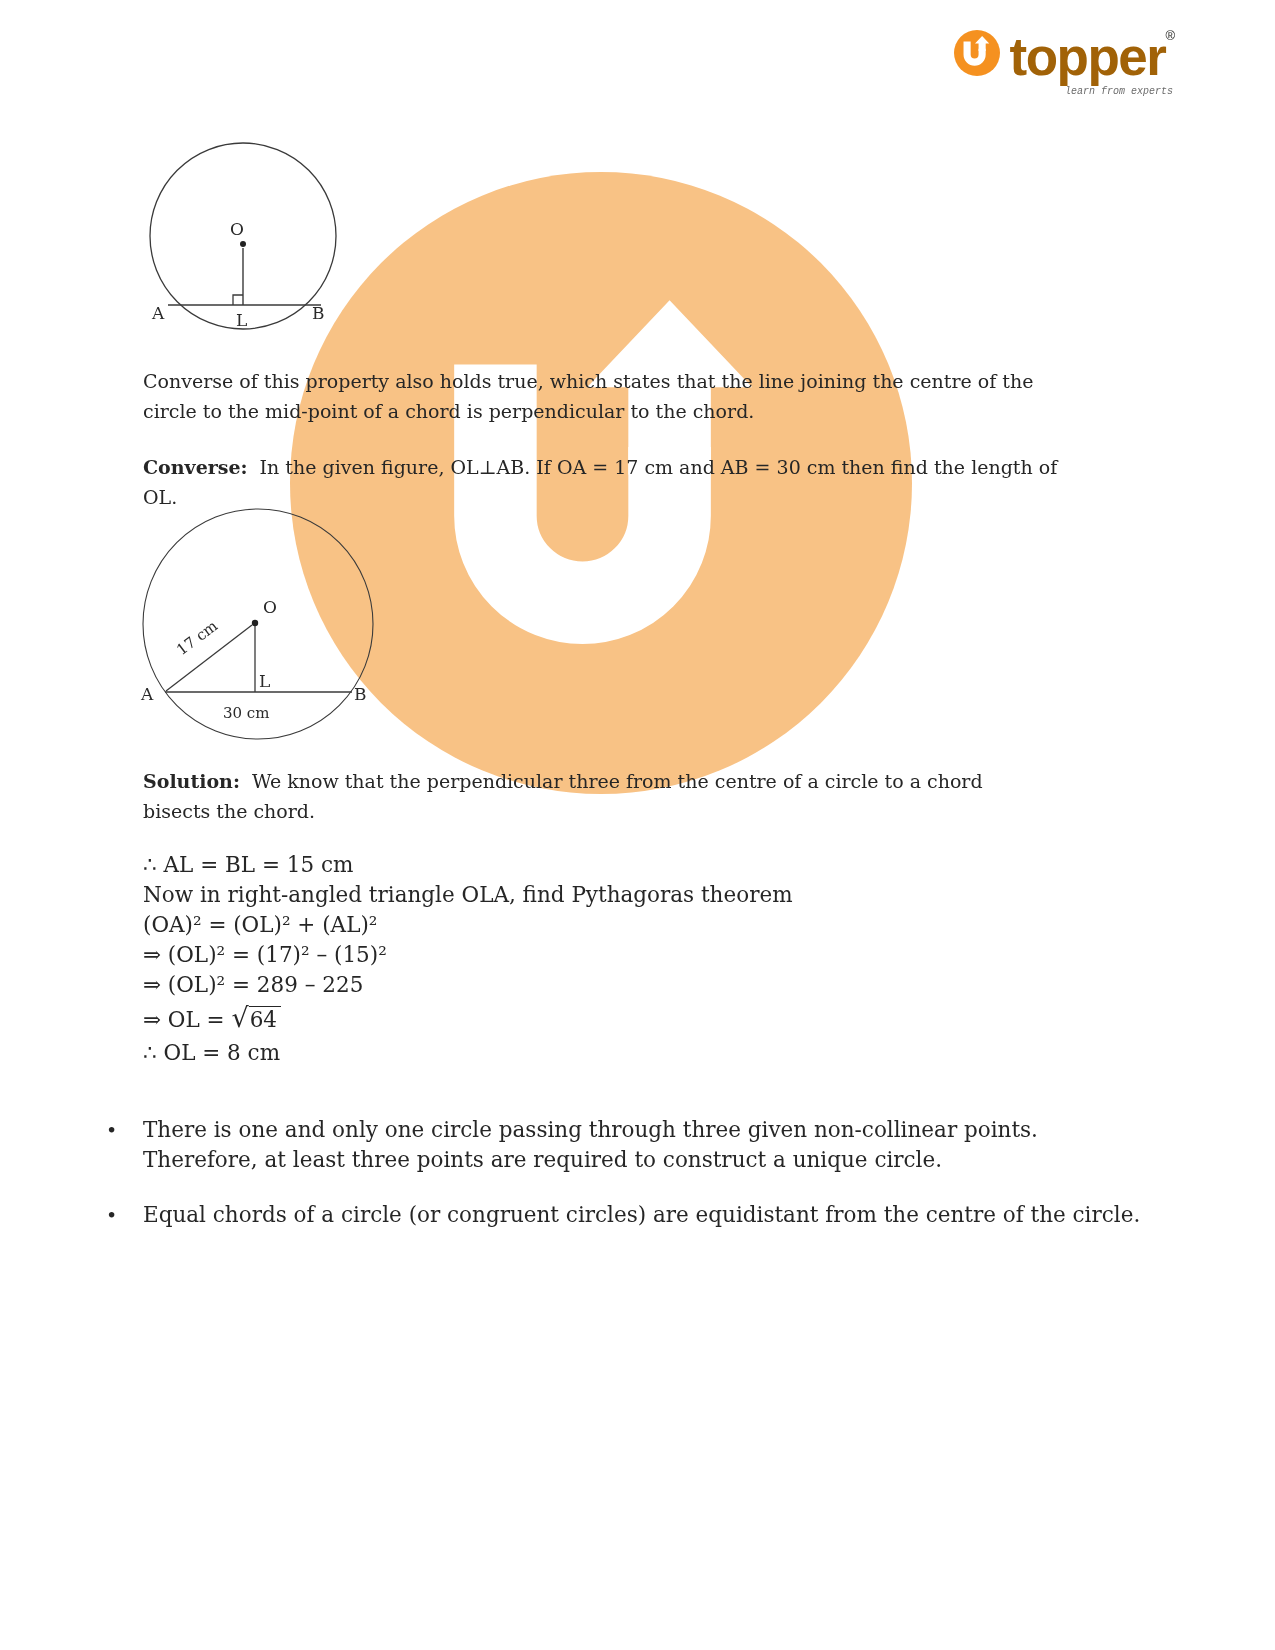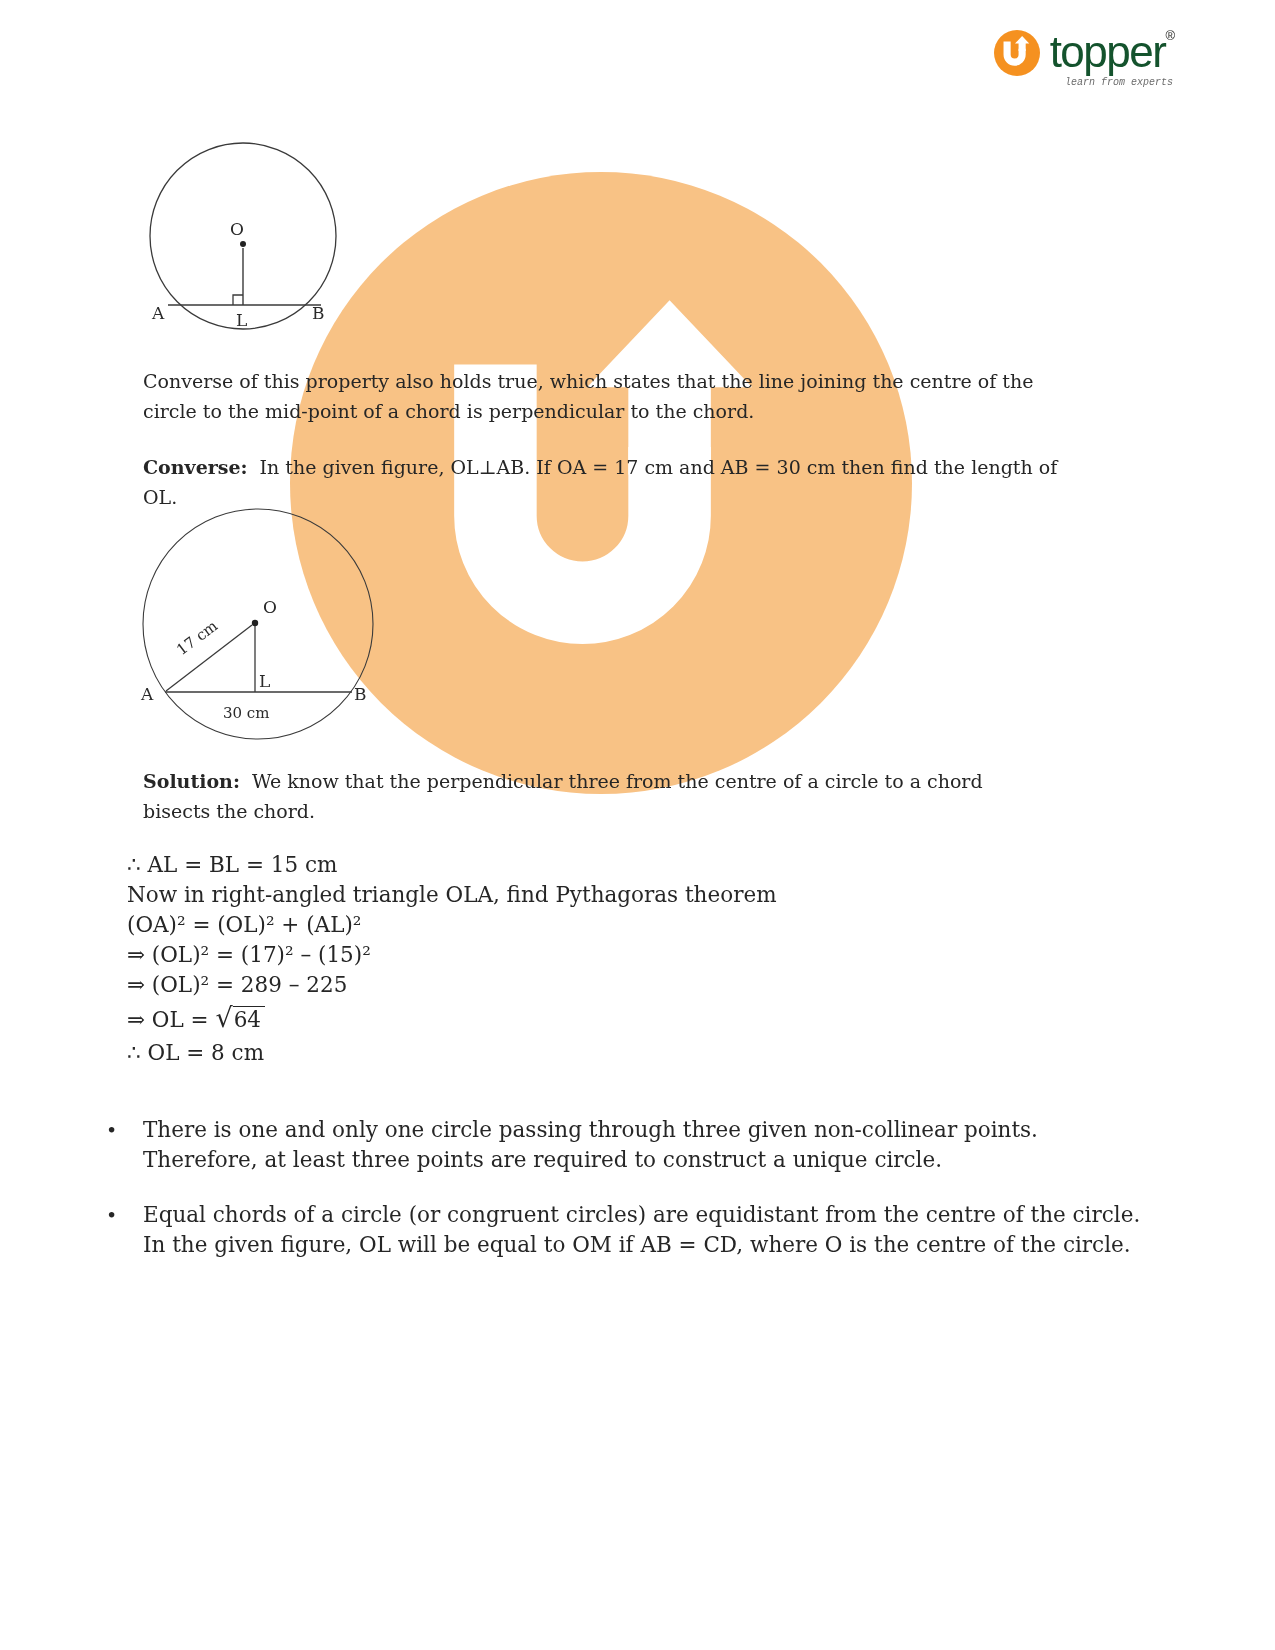--- a/index.html
+++ b/index.html
@@ -25,42 +25,42 @@
   
   .brand {
     position:absolute; top:30px; right:100px;
     display:flex; align-items:flex-start; gap:10px;
     z-index:2;
   }
   .brand-icon svg { display:block; }
   .brand-textwrap { position:relative; display:inline-block; }
   .brand-name {
     font-family:"Liberation Sans", sans-serif;
-    font-weight:normal; font-size:44px; letter-spacing:-1.5px;
-    color:#14532d; line-height:1;
+    font-weight:bold; font-size:53px; letter-spacing:-1.5px;
+    color:#a16207; line-height:1;
   }
   .brand-reg {
     font-family:"Liberation Sans", sans-serif;
     font-size:13px; color:#1d1d1b; vertical-align:top; position:relative; top:-2px;
   }
   .brand-tagline {
     position:absolute; right:2px; bottom:-14px;
     font-style:italic; font-size:10px; color:#6b6b6b;
     font-family:Liberation Mono, monospace;
     white-space:nowrap;
   }
   
   .fig { position:absolute; z-index:1; }
   .fig svg text { font-family:"DejaVu Serif", serif; font-size:17px; fill:#2a2a2a; }
   .fig svg .small { font-size:15px; }
   
   .tblock { position:absolute; left:143px; z-index:1; font-size:19px; line-height:30px; }
   .tblock .ln { white-space:nowrap; }
   .lbl { font-weight:bold; margin-right:6px; }
-  .math { position:absolute; left:127px; z-index:1; font-size:21.5px; }
+  .math { position:absolute; left:143px; z-index:1; font-size:21.5px; }
   .math .ln { line-height:30px; white-space:nowrap; }
   .math .sqrt-line { line-height:36px; }
   .radical { font-size:27px; font-weight:normal; }
   .radicand { border-top:1.7px solid #262626; padding:0 4px 0 1px; }
   .bullet { position:absolute; left:106px; z-index:1; display:flex; font-size:21.5px; line-height:30px; }
   .bullet .marker { width:37px; flex:0 0 37px; font-size:19px; line-height:30px; }
   .bullet .ln { white-space:nowrap; }
 </style>
 </head>
 <body>
@@ -156,17 +156,16 @@
     <span>
       <div class="ln">There is one and only one circle passing through three given non-collinear points.</div>
       <div class="ln">Therefore, at least three points are required to construct a unique circle.</div>
     </span>
   </div>
 
   <div class="bullet" style="top:1200px;">
     <span class="marker">•</span>
     <span>
       <div class="ln">Equal chords of a circle (or congruent circles) are equidistant from the centre of the circle.</div>
-      <div class="ln">In the given figure, OL will be equal to OM if AB = CD, where O is the centre of the circle.</div>
     </span>
   </div>
 
 </div>
 
 </body></html>

